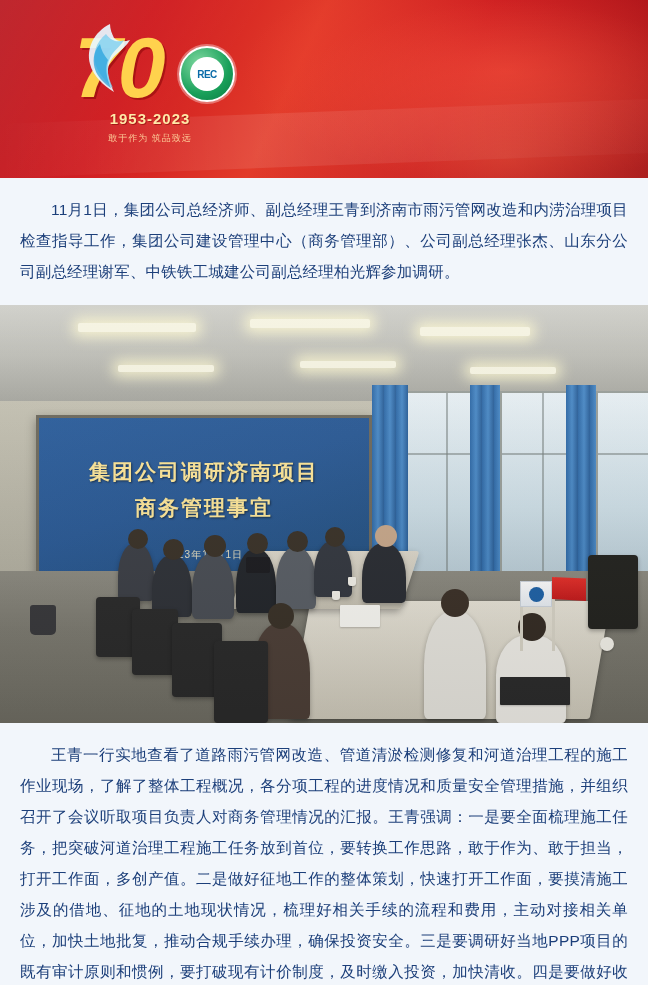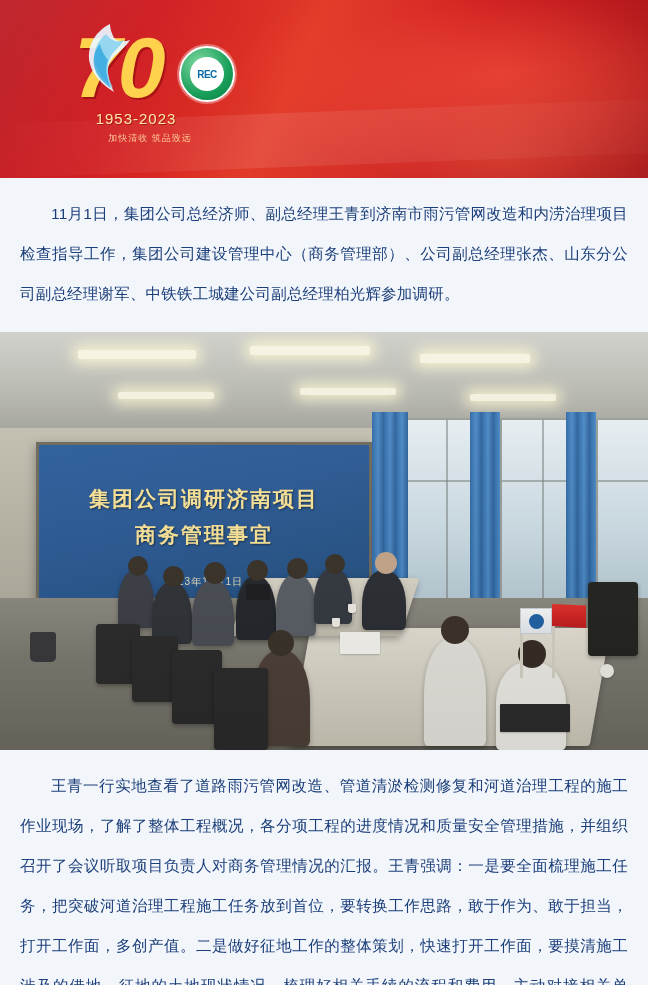--- a/index.html
+++ b/index.html
@@ -105,27 +105,27 @@
     color: #0a6ba8;
     font-size: 10px;
     font-weight: bold;
     display: flex;
     align-items: center;
     justify-content: center;
     letter-spacing: -0.5px;
   }
   .logo-years {
     position: absolute;
-    left: 0;
+    left: 14px;
     top: 86px;
     width: 132px;
     text-align: center;
     color: #ffe9a8;
     font-size: 15px;
-    font-weight: normal;
+    font-weight: bold;
     letter-spacing: 1px;
     text-shadow: 1px 1px 0 rgba(120,0,0,0.5);
   }
   .logo-sub {
     position: absolute;
     left: 14px;
     top: 108px;
     width: 132px;
     text-align: center;
     color: #ffd7a0;
@@ -158,21 +158,21 @@
 
   
   .para-block {
     background: #f2f6fb;
     margin: 0;
     padding: 16px 20px 18px 20px;
   }
   .para {
     font-family: "Liberation Sans", sans-serif;
     font-size: 15.5px;
-    line-height: 40px;
+    line-height: 31px;
     color: #1c3f7a;
     text-align: justify;
     text-indent: 2em;
     margin: 0;
     letter-spacing: 0.2px;
   }
 
   
   .photo {
     position: relative;
@@ -343,21 +343,21 @@
       <div class="logo-70">70</div>
       <svg class="logo-phoenix" viewBox="0 0 62 74">
         <path d="M30 2 C14 10, 6 26, 10 42 C13 54, 24 64, 34 70 C28 58, 26 48, 30 40 C34 32, 44 28, 50 18 C44 20, 38 20, 34 16 C32 12, 30 7, 30 2 Z" fill="#e9f7ff" opacity="0.92"></path>
         <path d="M26 12 C16 20, 12 32, 16 44 C19 52, 26 60, 33 66 C27 54, 26 44, 30 36 C33 29, 40 25, 44 18 C38 21, 31 19, 26 12 Z" fill="#7fd0f0" opacity="0.8"></path>
         <path d="M20 22 C13 30, 12 40, 16 50 C19 56, 25 62, 31 66 C26 55, 25 45, 28 38 C24 33, 21 28, 20 22 Z" fill="#2aa3dd" opacity="0.75"></path>
       </svg>
       <div class="logo-emblem">
         <div class="inner">REC</div>
       </div>
       <div class="logo-years">1953-2023</div>
-      <div class="logo-sub">加快清收 筑品致远</div>
+      <div class="logo-sub">敢于作为 筑品致远</div>
     </div>
 
     <div class="slogan">
     </div>
   </div>
 
   <div class="para-block">
     <p class="para">11月1日，集团公司总经济师、副总经理王青到济南市雨污管网改造和内涝治理项目检查指导工作，集团公司建设管理中心（商务管理部）、公司副总经理张杰、山东分公司副总经理谢军、中铁铁工城建公司副总经理柏光辉参加调研。</p>
   </div>
 

